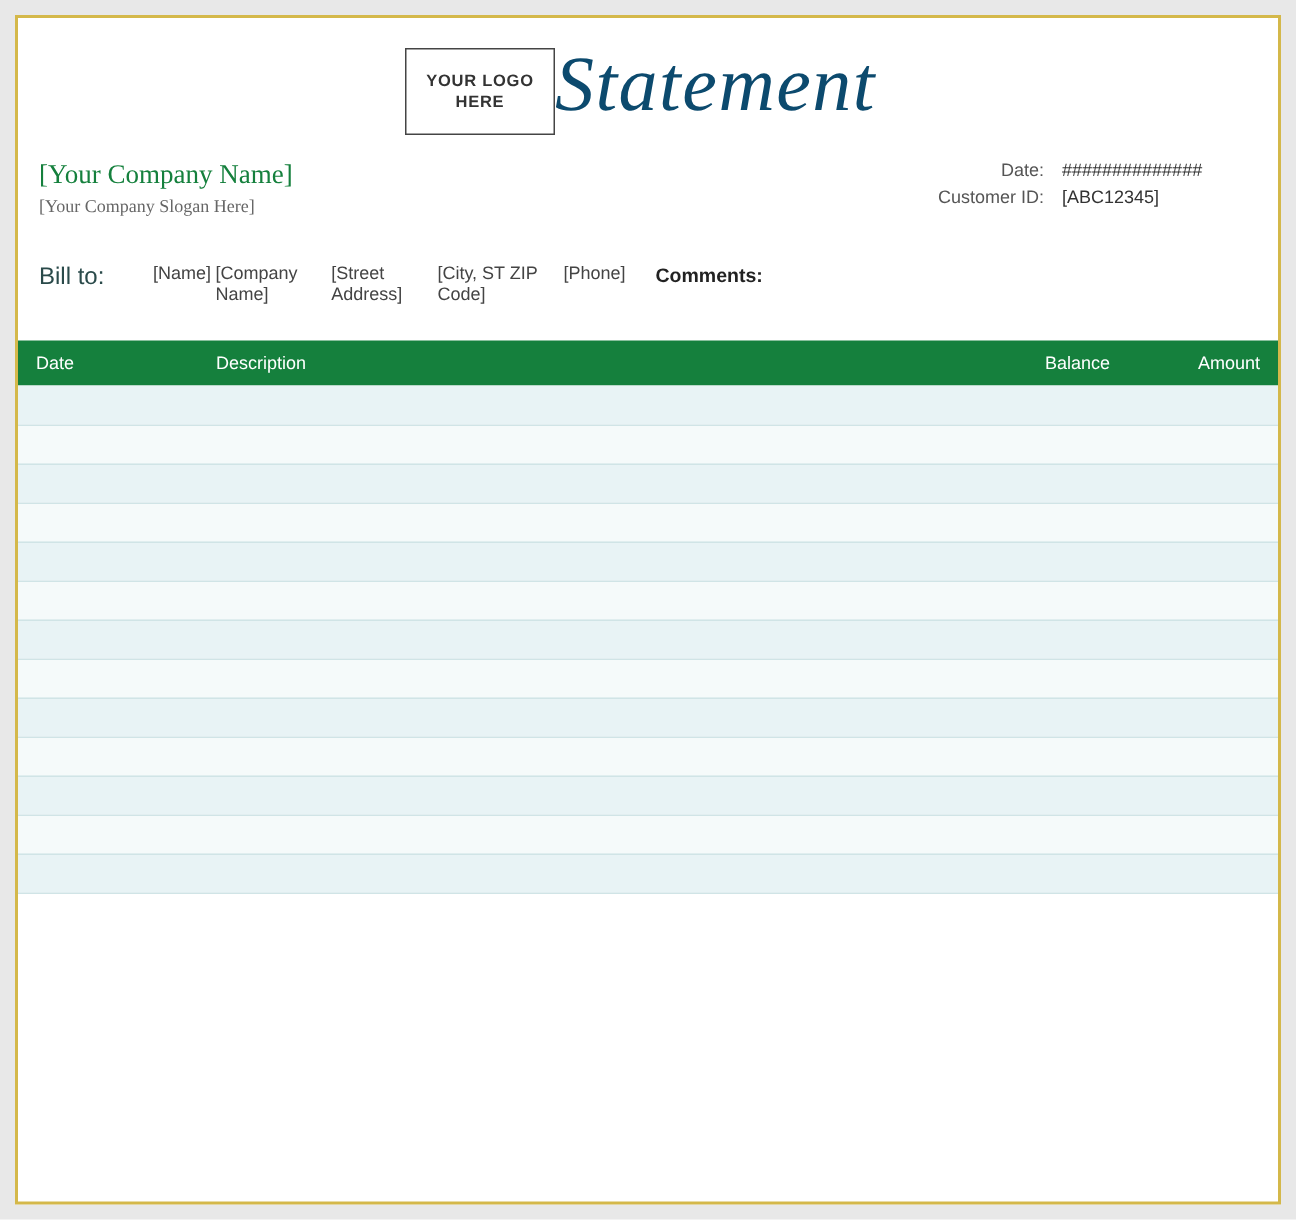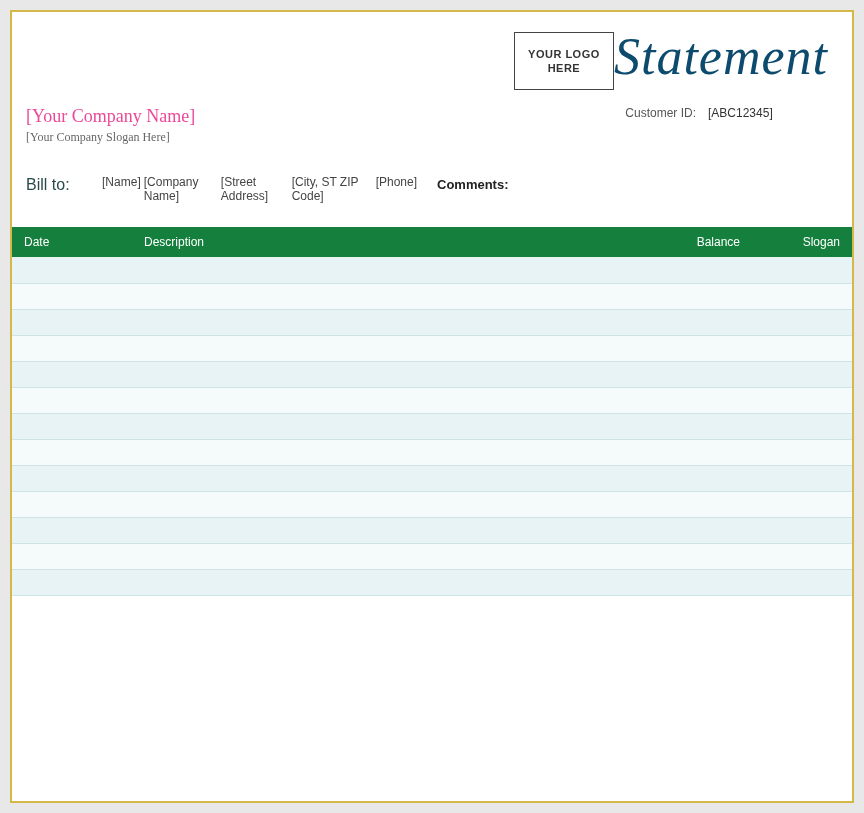--- a/index.html
+++ b/index.html
@@ -18,21 +18,21 @@
       min-height: 793px;
       background: #ffffff;
       border: 2px solid #d4b84a;
       padding: 0;
       position: relative;
     }
 
     .header-section {
       padding: 20px 24px 10px 14px;
       display: flex;
-      justify-content: flex-end;
+      justify-content: center;
       align-items: flex-start;
     }
 
     .logo-box {
       border: 1.5px solid #444;
       width: 100px;
       height: 58px;
       display: flex;
       align-items: center;
       justify-content: center;
@@ -57,21 +57,21 @@
 
     .company-info-section {
       padding: 6px 24px 10px 14px;
       display: flex;
       justify-content: space-between;
       align-items: flex-start;
     }
 
     .company-left .company-name {
       font-size: 18px;
-      color: #ec4899;
+      color: #15803d;
       font-family: Georgia, serif;
       text-align: center;
     }
 
     .company-left .company-slogan {
       font-size: 12px;
       color: #666;
       font-family: Georgia, serif;
       margin-top: 3px;
     }
@@ -206,20 +206,24 @@
     </div>
     <div class="statement-title">Statement</div>
   </div>
 
   <div class="company-info-section">
     <div class="company-left">
       <div class="company-name">[Your Company Name]</div>
       <div class="company-slogan">[Your Company Slogan Here]</div>
     </div>
     <div class="company-right">
+      <div class="info-row">
+        <span class="info-label">Date:</span>
+        <span class="info-value">##############</span>
+      </div>
       <div class="info-row">
         <span class="info-label">Customer ID:</span>
         <span class="info-value">[ABC12345]</span>
       </div>
     </div>
   </div>
 
   <div class="bill-comments-section">
     <div class="bill-to-area">
       <div class="bill-to-label">Bill to:</div>
@@ -236,21 +240,21 @@
     </div>
   </div>
 
   <div class="table-section">
     <table class="statement-table">
       <thead>
         <tr>
           <th class="col-date">Date</th>
           <th class="col-desc">Description</th>
           <th class="col-balance right">Balance</th>
-          <th class="col-amount right">Slogan</th>
+          <th class="col-amount right">Amount</th>
         </tr>
       </thead>
       <tbody id="table-body">
       <tr>
       <td class="col-date"></td>
       <td class="col-desc"></td>
       <td class="col-balance"></td>
       <td class="col-amount"></td>
     </tr>
           <tr>

